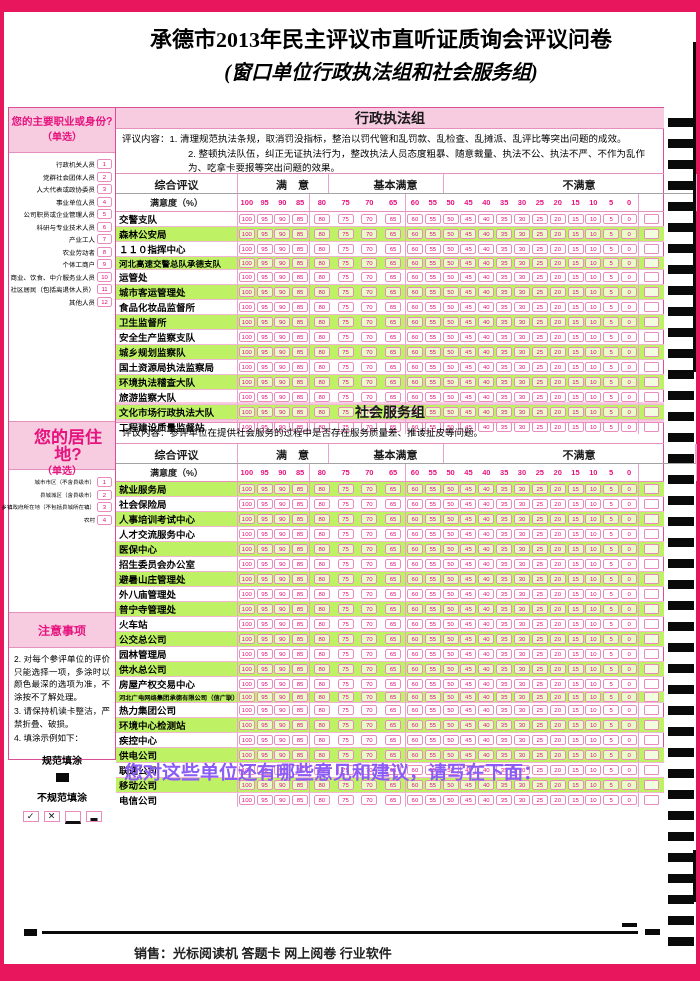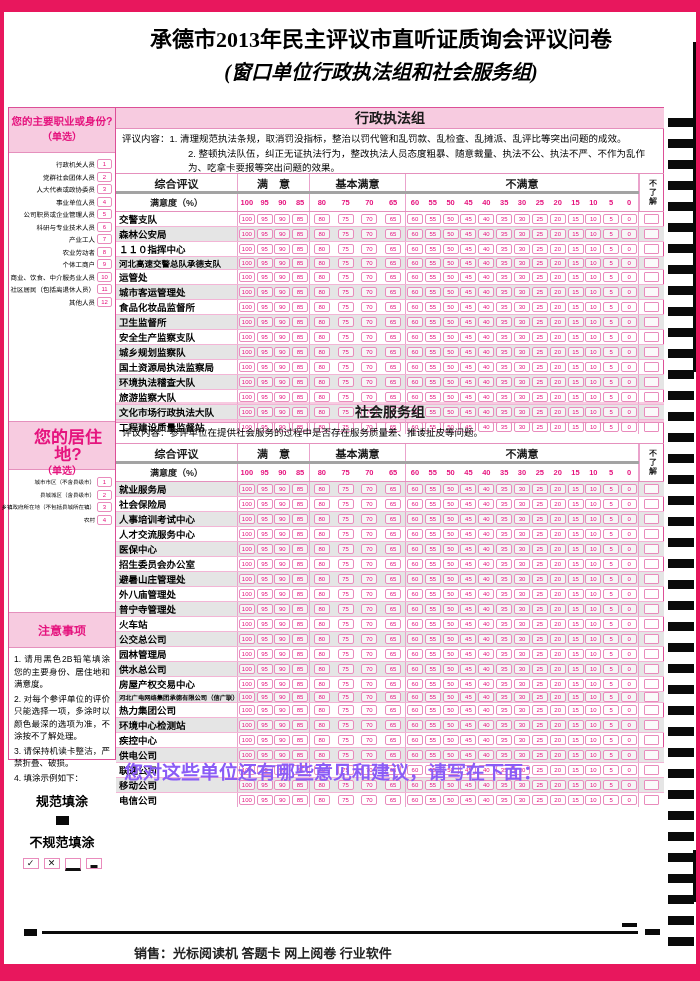--- a/index.html
+++ b/index.html
@@ -28,62 +28,62 @@
   .opts{position:absolute;left:0;width:100%;}
   #occ-opts{top:50px;}
   #res-opts{top:368px;}
   .opt{display:flex;justify-content:flex-end;align-items:center;height:12.5px;padding-right:3px;}
   .opt-label{font-size:6.5px;color:#000;margin-right:2px;white-space:nowrap;}
   .opt-label.res{font-size:5.5px;}
   .numbox{flex:0 0 13px;width:13px;height:8px;border:1px solid #e98bbc;border-radius:2px;background:#fff;
           font-size:6px;line-height:8px;color:#e5147e;text-align:center;box-sizing:content-box;}
   .notes{position:absolute;left:0;top:545px;width:100%;padding:0 5px;box-sizing:border-box;color:#000;}
   .notes p{margin:0 0 2px 0;font-size:8.5px;line-height:12.5px;text-align:justify;}
-  .good-label,.bad-label{text-align:center;font-size:13px;font-weight:bold;margin-top:7px;}
+  .good-label,.bad-label{text-align:center;font-size:10px;font-weight:bold;margin-top:7px;}
   .good-square{width:13px;height:9px;background:#0a0a0a;margin:6px auto 0 auto;}
   .badrow{display:flex;justify-content:center;gap:5px;margin-top:7px;}
   .bx{position:relative;width:14px;height:9px;border:1px solid #e98bbc;background:#fff;display:inline-flex;
       align-items:center;justify-content:center;box-sizing:content-box;}
   .bx .g{font-size:9px;line-height:9px;color:#111;font-weight:bold;}
   .bx.uline{border-bottom:3px solid #111;}
   .bx .pm{position:absolute;bottom:0;left:50%;transform:translateX(-50%);width:7px;height:3px;background:#111;}
 
   
   .main{position:absolute;left:107px;top:0;width:548px;height:100%;}
   .band{height:20px;line-height:20px;background:#f7cbe0;border-bottom:1px solid #e590bd;
         text-align:center;font-size:14px;font-weight:bold;color:#1a1a1a;}
   .desc{box-sizing:border-box;padding:3px 4px 0 6px;font-size:9.5px;line-height:14.5px;color:#000;border-bottom:1px solid #e590bd;}
   .desc.tall{height:45px;}
   .desc.short{height:21px;}
   .dline.indent{padding-left:66px;}
   .dlabel{letter-spacing:0;}
 
   .thead{display:flex;height:38px;border-bottom:1px solid #e590bd;box-sizing:border-box;}
   .thead-left{flex:1;display:flex;flex-direction:column;}
-  .hrow1{display:flex;height:21px;border-bottom:3px solid #a3a3a3;box-sizing:border-box;}
+  .hrow1{display:flex;height:21px;border-bottom:1px solid #a3a3a3;box-sizing:border-box;gap:19px;}
   .hrow2{display:flex;height:17px;}
   .c{box-sizing:border-box;}
   .cname{width:122px;border-right:1px solid #eaa3cc;}
   .csat{width:72px;border-right:1px solid #eaa3cc;}
   .cbasic{width:96px;border-right:1px solid #eaa3cc;}
   .cunsat{width:233px;border-right:1px solid #eaa3cc;}
   .cunk{width:25px;display:flex;align-items:center;justify-content:center;}
   .hcell{display:flex;align-items:center;justify-content:center;font-size:11px;font-weight:bold;color:#1a1a1a;}
   .h2cell{display:flex;align-items:center;justify-content:center;font-size:9px;font-weight:bold;color:#1a1a1a;}
   .nums{display:flex;align-items:center;}
   .hnum{flex:1;text-align:center;font-size:7.5px;font-weight:bold;color:#e5147e;}
   .unkcol{width:25px;border-left:1px solid #eaa3cc;display:flex;align-items:center;justify-content:center;
           font-size:8px;font-weight:bold;color:#1a1a1a;box-sizing:border-box;
           writing-mode:vertical-rl;text-orientation:upright;letter-spacing:1px;}
   .tbody{display:flex;flex-direction:column;}
   .tbody.b1{height:190px;}
   .tbody.b2{height:279px;border-bottom:1px solid #e590bd;}
   .trow{flex:1;display:flex;align-items:stretch;border-bottom:1px solid #f3b5d6;box-sizing:border-box;}
   .trow:last-child{border-bottom:none;}
-  .trow.pinkrow{background:#e5e5e5;}
+  .trow.pinkrow{background:#bef264;}
   .nm{display:flex;align-items:center;padding-left:3px;font-size:9.5px;font-weight:bold;color:#000;white-space:nowrap;overflow:hidden;}
   .nm.small{font-size:8.5px;}
   .nm.tiny{font-size:6.3px;}
   .bubs{display:flex;align-items:center;}
   .bcell{flex:1;display:flex;align-items:center;justify-content:center;}
   .bub{display:block;width:14px;height:8px;border:1px solid #e98bbc;border-radius:2px;background:rgba(255,255,255,.65);
        font-size:6px;line-height:8px;color:#e5147e;text-align:center;}
   .ubox{display:block;width:13px;height:8px;border:1px solid #e98bbc;border-radius:1px;background:rgba(255,255,255,.8);}
 
   .prompt{margin-top:2px;padding-left:8px;font-size:19px;font-weight:bold;color:#8b5cf6;line-height:18px;}
@@ -190,21 +190,20 @@
        <span class="numbox">3</span>
      </div>
             <div class="opt">
        <span class="opt-label res">农村</span>
        <span class="numbox">4</span>
      </div>
           </div>
 
         <div class="shead sC">注意事项</div>
         <div class="notes">
-          <p>1. 请用黑色2B铅笔填涂您的主要身份、居住地和满意度。</p>
           <p>2. 对每个参评单位的评价只能选择一项，多涂时以颜色最深的选项为准，不涂按不了解处理。</p>
           <p>3. 请保持机读卡整洁，严禁折叠、破损。</p>
           <p>4. 填涂示例如下：</p>
           <div class="good-label">规范填涂</div>
           <div class="good-square"></div>
           <div class="bad-label">不规范填涂</div>
           <div class="badrow">
             <span class="bx">
                 <span class="g">✓</span>
               </span>

